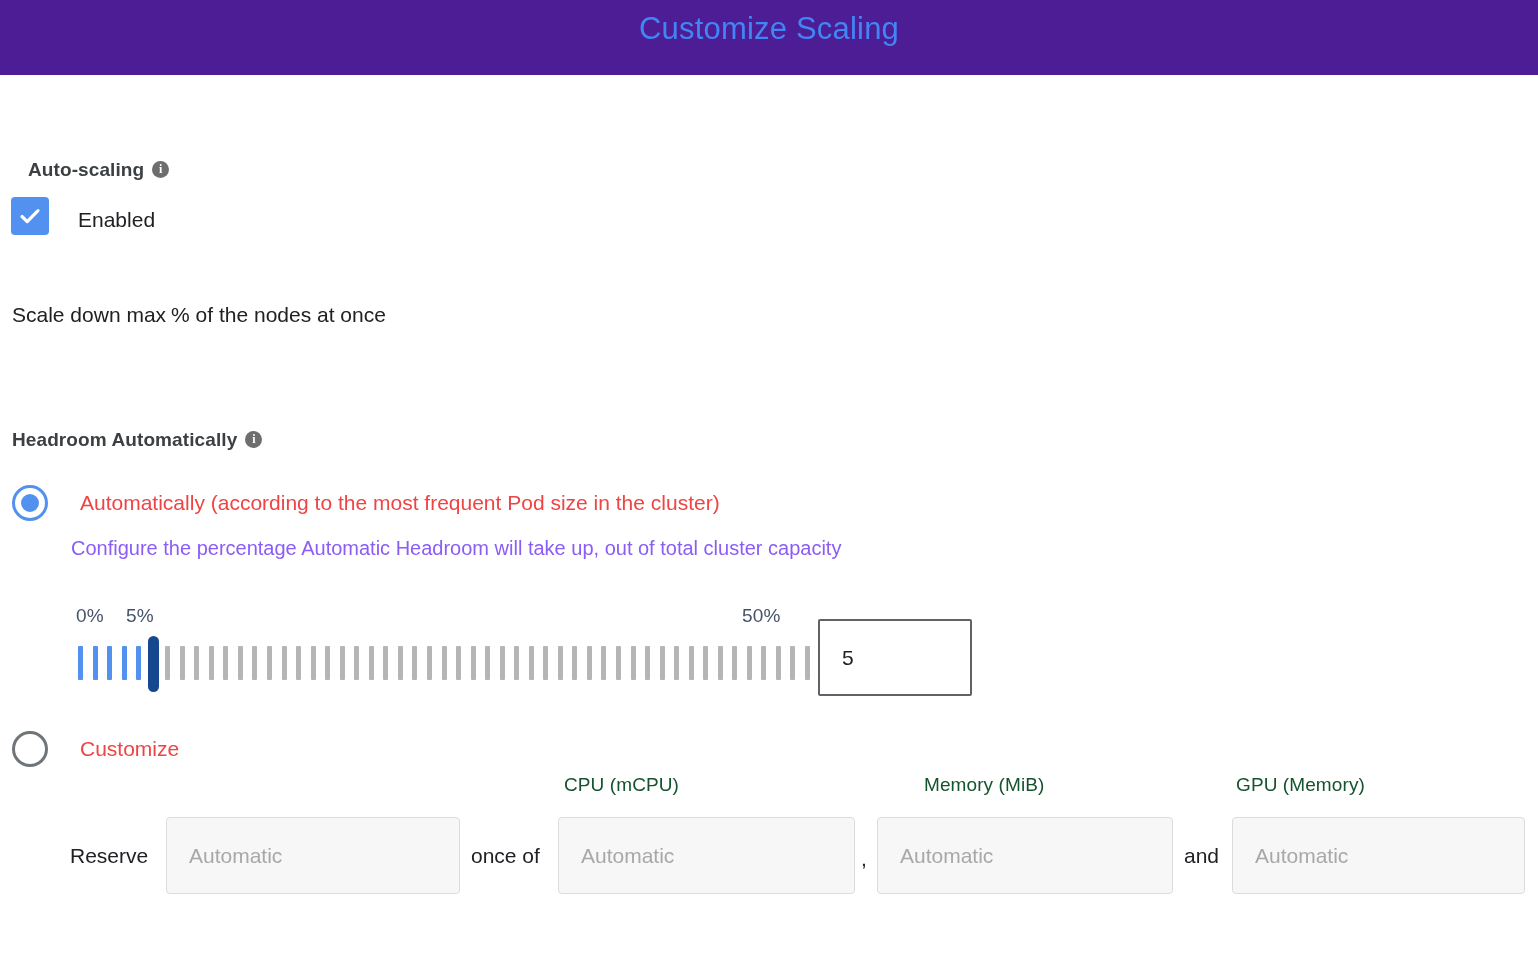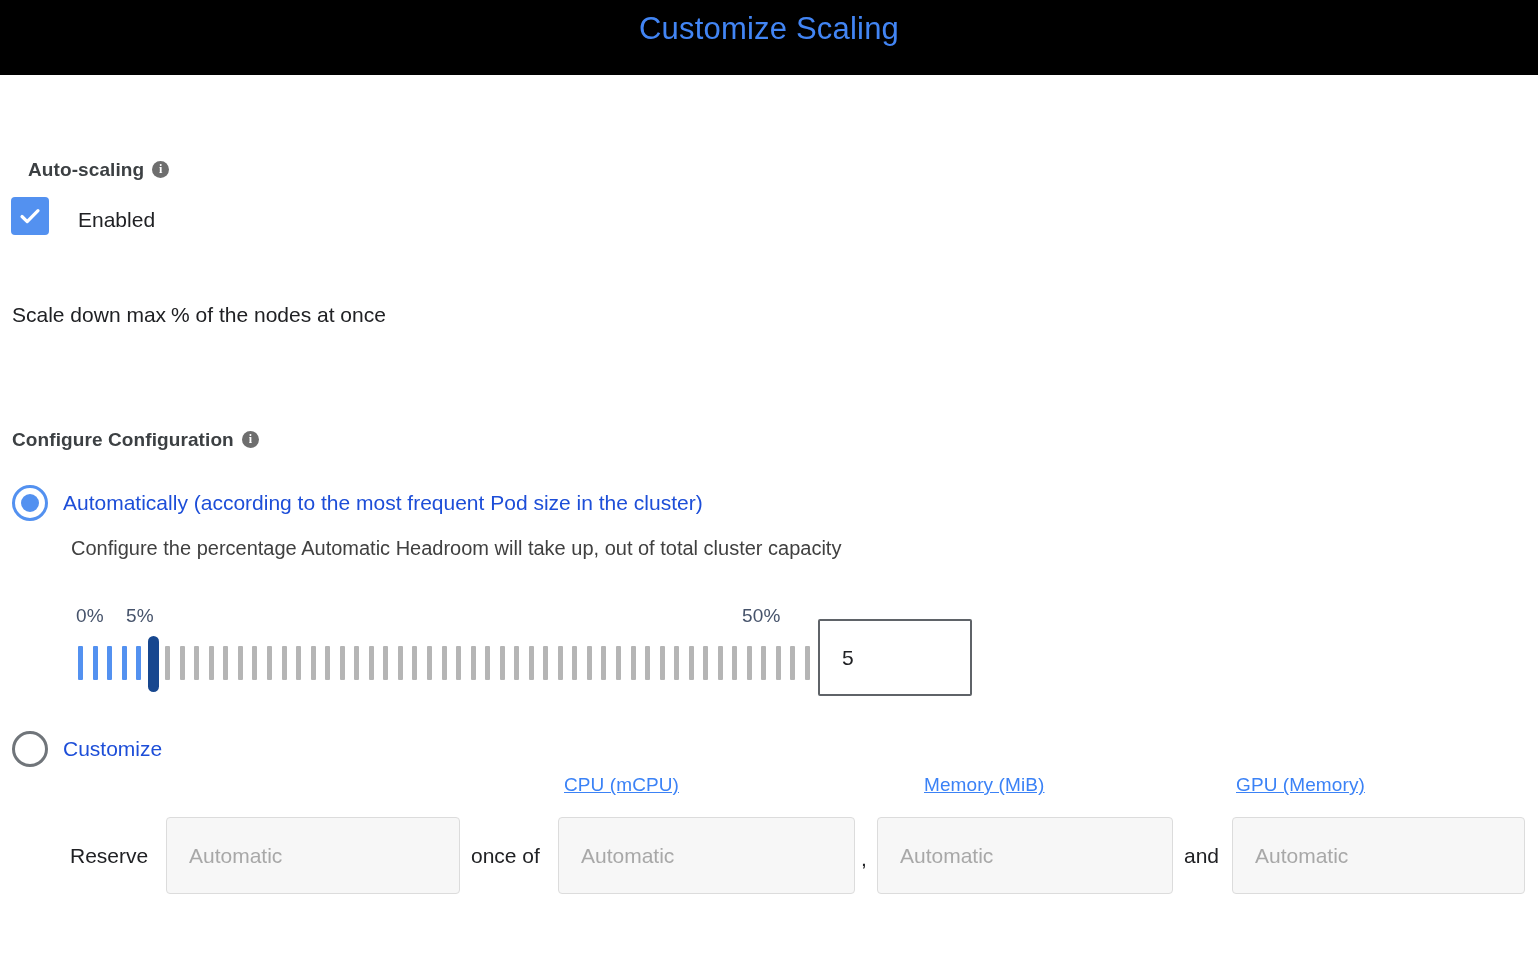--- a/index.html
+++ b/index.html
@@ -10,21 +10,21 @@
     height: 970px;
     background: #ffffff;
     font-family: "Liberation Sans", sans-serif;
     overflow: hidden;
   }
 
   
   .dialog-header {
     width: 1538px;
     height: 75px;
-    background: #000000;
+    background: #4c1d95;
     display: flex;
     align-items: flex-start;
     justify-content: center;
     padding-top: 8px;
   }
   .dialog-title {
     font-size: 31px;
     color: #4285f4;
     font-weight: 400;
     letter-spacing: 0.2px;
@@ -112,25 +112,25 @@
 
   .radio-row-auto { position: absolute; left: 12px; top: 410px; display: flex; align-items: center; }
   .radio {
     width: 36px; height: 36px; border-radius: 50%;
     display: flex; align-items: center; justify-content: center;
     flex: none;
   }
   .radio.checked { border: 3px solid #5391f0; background: #ffffff; }
   .radio.checked .dot { width: 18px; height: 18px; border-radius: 50%; background: #5391f0; }
   .radio.unchecked { border: 3px solid #70757a; background: #ffffff; }
-  .radio-label { margin-left: 15px; font-size: 21px; color: #1d4ed8; white-space: nowrap; }
+  .radio-label { margin-left: 32px; font-size: 21px; color: #ef4444; white-space: nowrap; }
 
   .radio-sub {
     position: absolute; left: 71px; top: 462px;
-    font-size: 20px; color: #404040;
+    font-size: 20px; color: #8b5cf6;
   }
 
   
   .slider-wrap { position: absolute; left: 0; top: 530px; width: 1538px; height: 110px; }
   .slider-scalelabels { position: absolute; left: 0; top: 0; width: 1538px; height: 28px; }
   .scale-label {
     position: absolute; top: 0;
     font-size: 19px; color: #46536b;
     letter-spacing: 0.2px;
   }
@@ -166,23 +166,22 @@
     border-radius: 2px;
     outline: none;
   }
 
   
   .radio-row-manual { position: absolute; left: 12px; top: 656px; display: flex; align-items: center; }
 
   
   .col-label {
     position: absolute; top: 699px;
-    font-size: 19px; color: #3b82f6;
+    font-size: 19px; color: #14532d;
     letter-spacing: 0.1px;
-    text-decoration: underline;
   }
   .col-label.cpu { left: 564px; }
   .col-label.mem { left: 924px; }
   .col-label.gpu { left: 1236px; }
 
   .reserve-row { position: absolute; left: 0; top: 742px; width: 1538px; height: 80px; }
   .reserve-word {
     position: absolute; top: 27px;
     font-size: 21px; color: #202124;
   }
@@ -233,21 +232,21 @@
     </span>
     <span class="checkbox-label">Enabled</span>
   </div>
 
   <div class="scaledown-row">
     <span class="scaledown-label">Scale down max</span>
     <span class="scaledown-suffix">% of the nodes at once</span>
   </div>
 
   <div class="headroom-title">
-    <span class="section-title">Configure Configuration</span>
+    <span class="section-title">Headroom Automatically</span>
     <span class="info-icon">
         <i>i</i>
       </span>
   </div>
 
   <div class="radio-row-auto">
     <span class="radio checked">
         <span class="dot"></span>
       </span>
     <span class="radio-label">Automatically (according to the most frequent Pod size in the cluster)</span>

